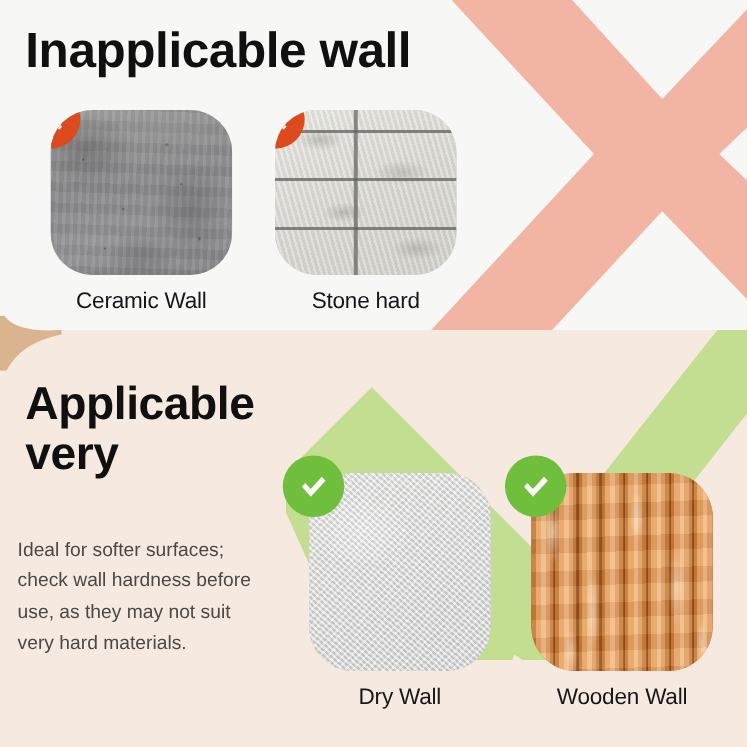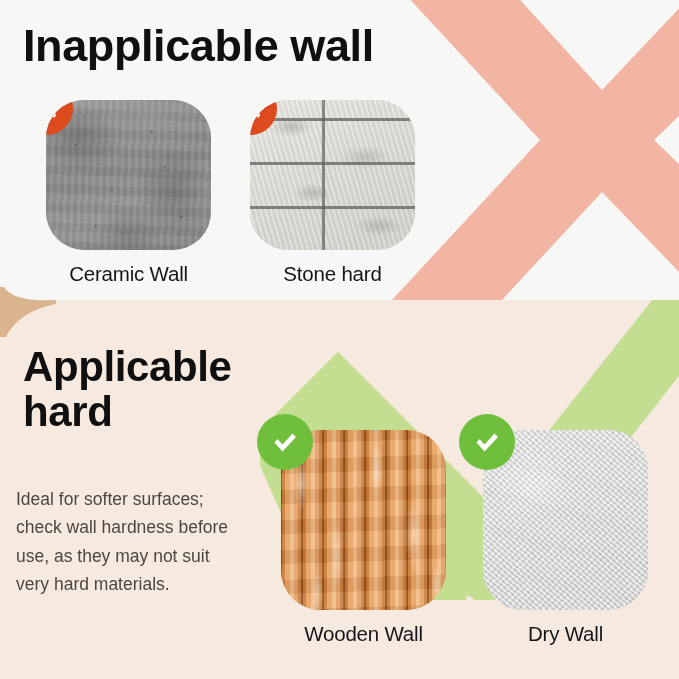--- a/index.html
+++ b/index.html
@@ -339,48 +339,48 @@
     </div>
   </div>
 
   <div class="section" id="section-applicable">
 
     <svg class="bg-shape" id="bg-check-mark" style="top:0; left:260px;" viewBox="0 0 430 320" aria-hidden="true">
       <path d="M 0 130 L 78 52 L 230 205 L 400 -10 L 430 -10 L 430 62 L 243 300 L 215 300 L 0 164 Z" fill="#c3de91"></path>
       <path d="M 0 130 L 78 52 L 232 206 L 206 300 L 60 300 L 0 166 Z" fill="#c3de91"></path>
     </svg>
 
-    <h1 class="heading" id="heading-applicable" style="top:45px;">Applicable hard</h1>
+    <h1 class="heading" id="heading-applicable" style="top:45px;">Applicable very</h1>
 
     <p id="applicable-description" style="top:185px;">Ideal for softer surfaces; check wall hardness before use, as they may not suit very hard materials.</p>
 
     <div class="card-row" id="row-applicable" style="top:130px;">
 
       <div class="card">
         <div class="card-thumb">
-          <div class="tex tex-wood"></div>
+          <div class="tex tex-drywall"></div>
         </div>
         <div class="badge check">
           <svg width="30" height="30" viewBox="0 0 30 30" aria-hidden="true">
             <path d="M4.5 15.5 L7.5 12 L12.5 17.5 L22.5 6.5 L26 10 L12.5 24.5 Z" fill="#ffffff"></path>
           </svg>
         </div>
-        <span class="card-label">Wooden Wall</span>
+        <span class="card-label">Dry Wall</span>
       </div>
 
       <div class="card">
         <div class="card-thumb">
-          <div class="tex tex-drywall"></div>
+          <div class="tex tex-wood"></div>
         </div>
         <div class="badge check">
           <svg width="30" height="30" viewBox="0 0 30 30" aria-hidden="true">
             <path d="M4.5 15.5 L7.5 12 L12.5 17.5 L22.5 6.5 L26 10 L12.5 24.5 Z" fill="#ffffff"></path>
           </svg>
         </div>
-        <span class="card-label">Dry Wall</span>
+        <span class="card-label">Wooden Wall</span>
       </div>
 
     </div>
   </div>
 
   <svg id="divider-curl" viewBox="0 0 56 50" aria-hidden="true">
     <path d="M 0 0 L 0 50 L 6 50 C 14 34 30 22 56 17 L 56 13 C 26 15 10 9 4 0 Z" fill="#d9b48f"></path>
   </svg>
 
 </div>

